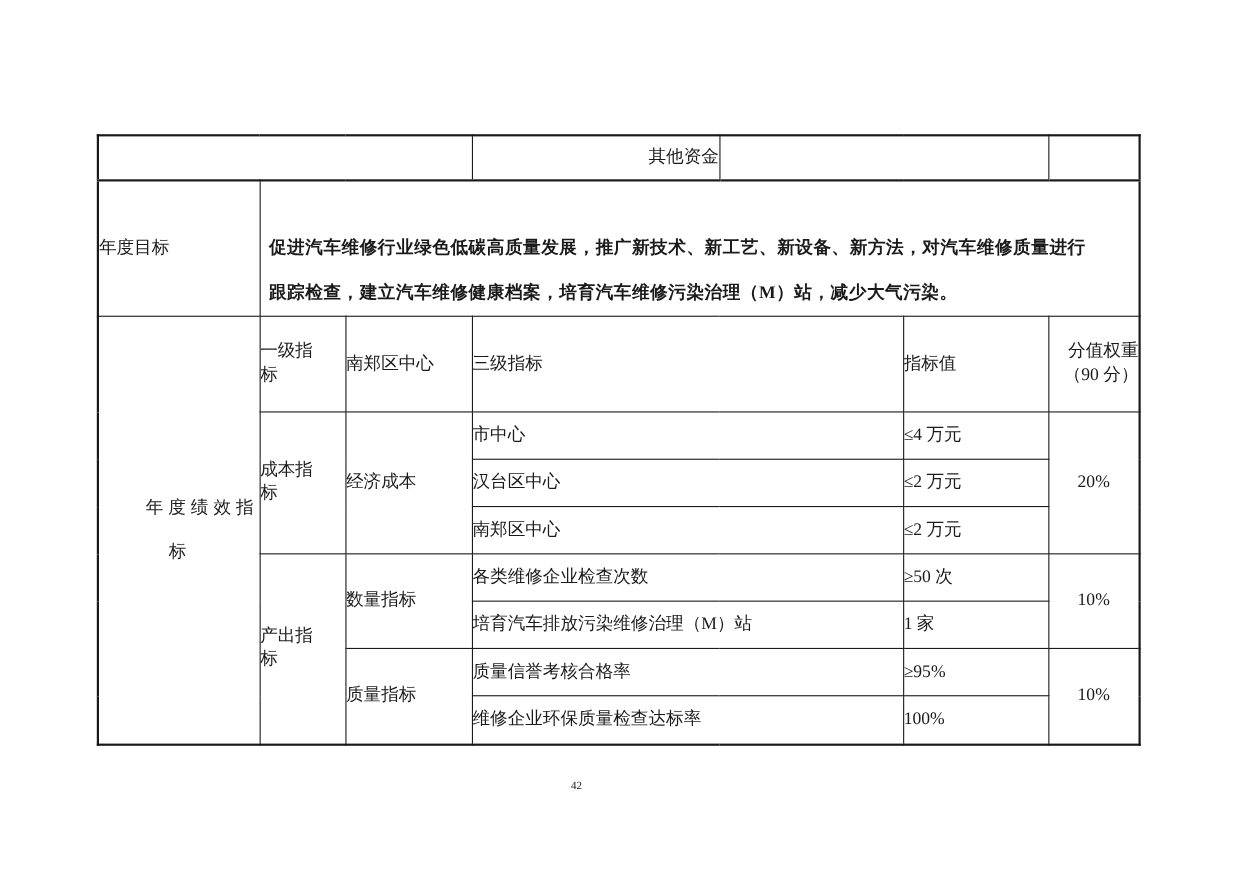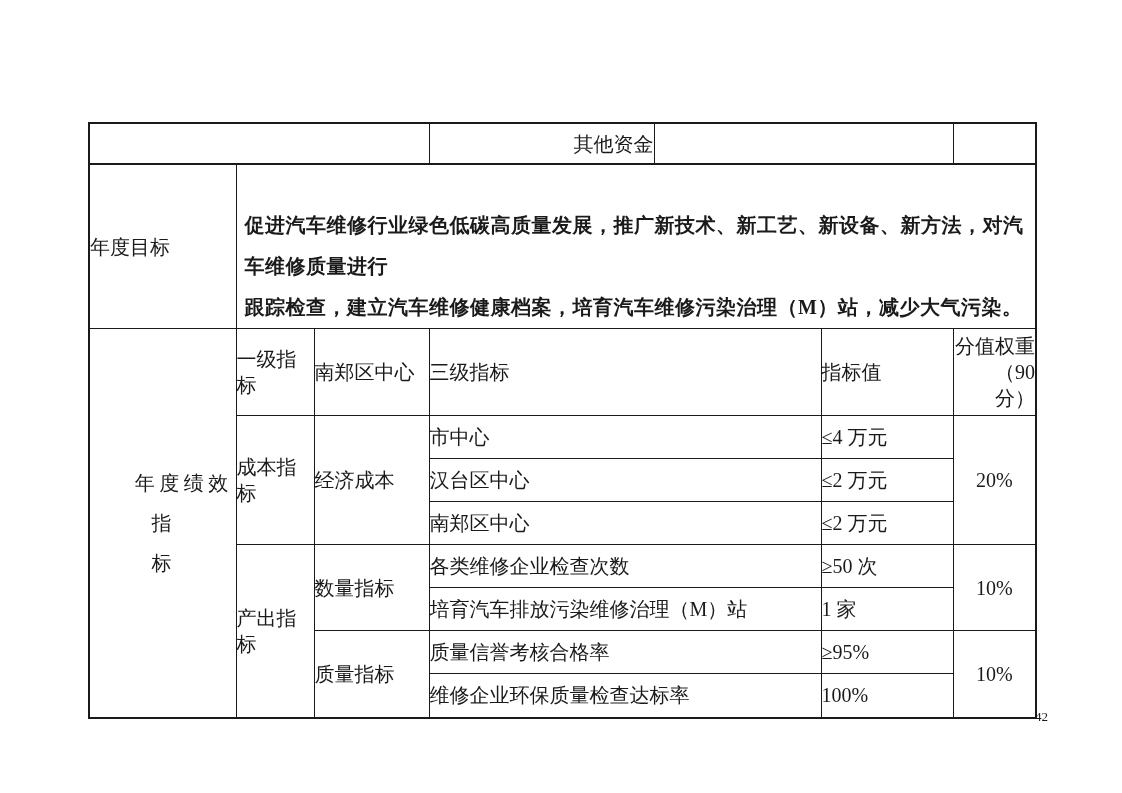--- a/index.html
+++ b/index.html
@@ -22,21 +22,21 @@
     position:absolute;
     left:88px;
     top:122px;
     width:947px;
     border-collapse:collapse;
     table-layout:fixed;
     border:2px solid #1a1a1a;
   }
   table.doc-table td{
     border:1px solid #1a1a1a;
-    font-size:20px;
+    font-size:16px;
     vertical-align:middle;
     padding:0;
     overflow:hidden;
     line-height:1.3;
   }
   tr.funds-row td{ border-bottom:2px solid #1a1a1a; }
   .c-center{ }
   .c-left{ text-align:left; padding-left:10px; }
   .c-right{ text-align:right; padding-right:5px; }
   .val-cell{ text-align:left; padding-left:8px; }
@@ -62,22 +62,22 @@
     font-size:14px;
     line-height:24px;
     text-align:right;
   }
   .weight-val{ text-align:center; font-size:15px; }
   .page-number{
     position:absolute;
     top:709px;
     left:0;
     width:1048px;
-    text-align:right;
-    font-size:13px;
+    text-align:center;
+    font-size:10px;
     color:#1a1a1a;
   }
 </style>
 </head>
 <body>
 
 <div class="page">
 
   <table class="doc-table">
     <colgroup>

